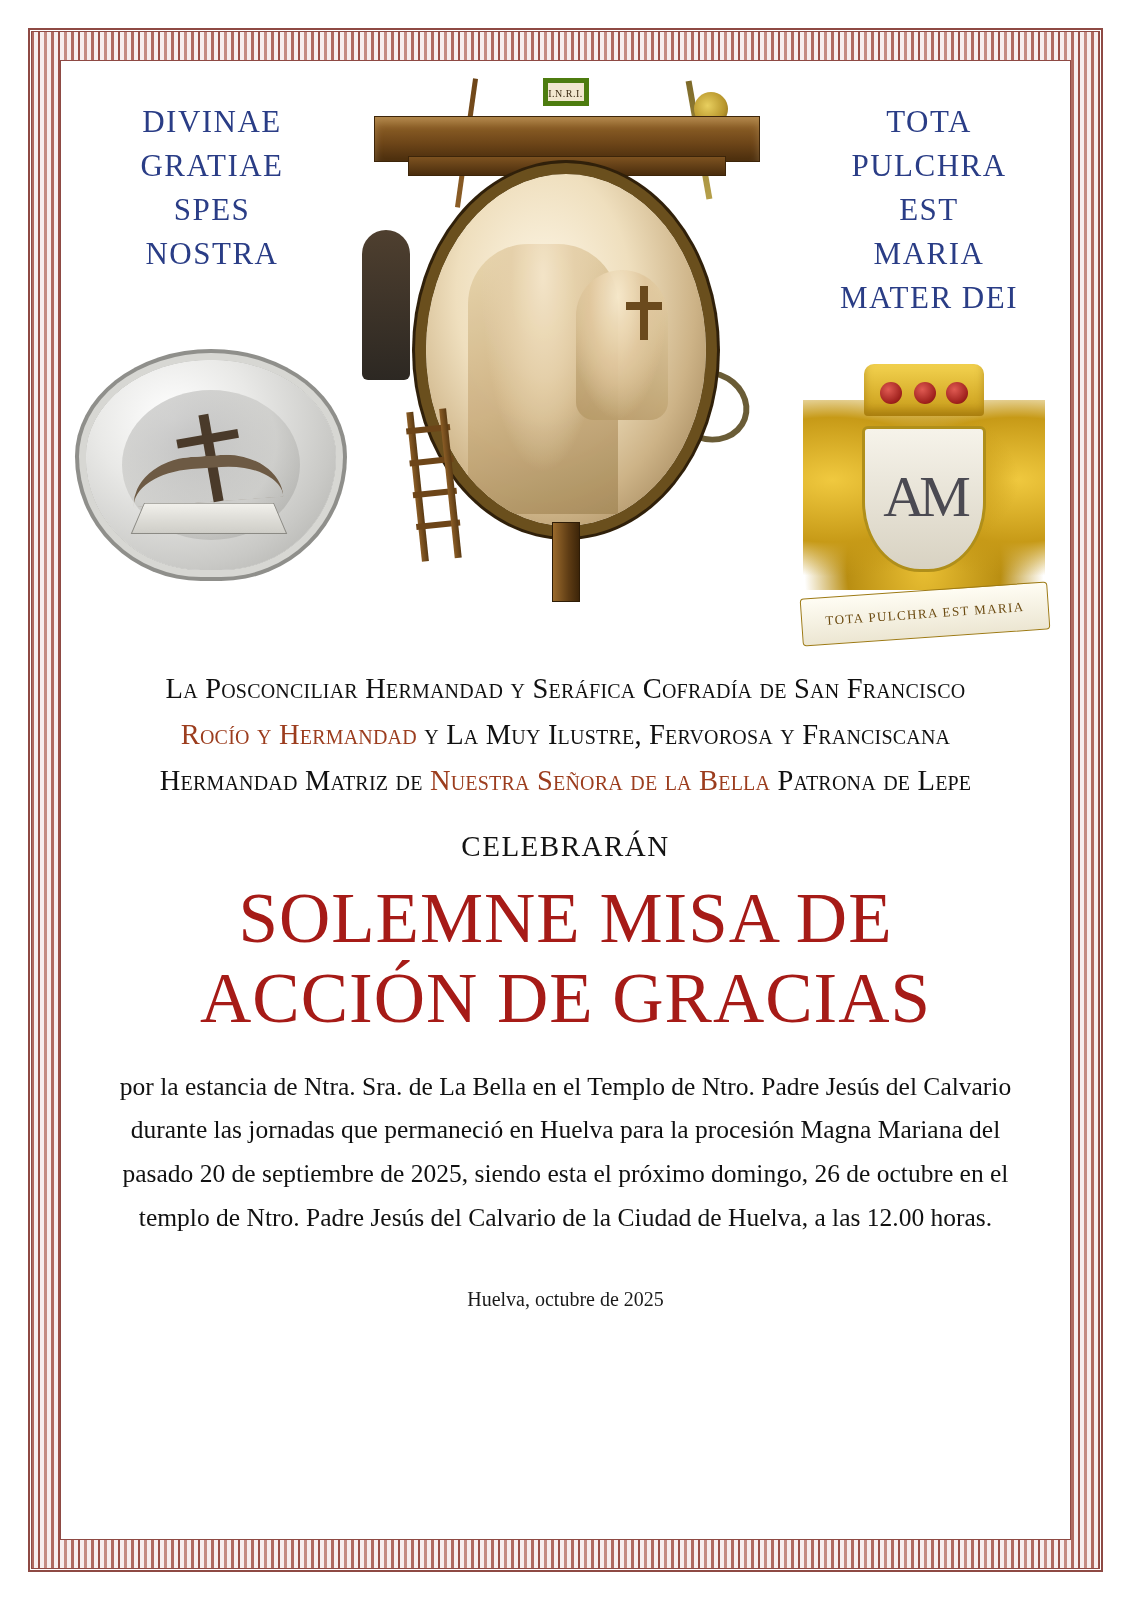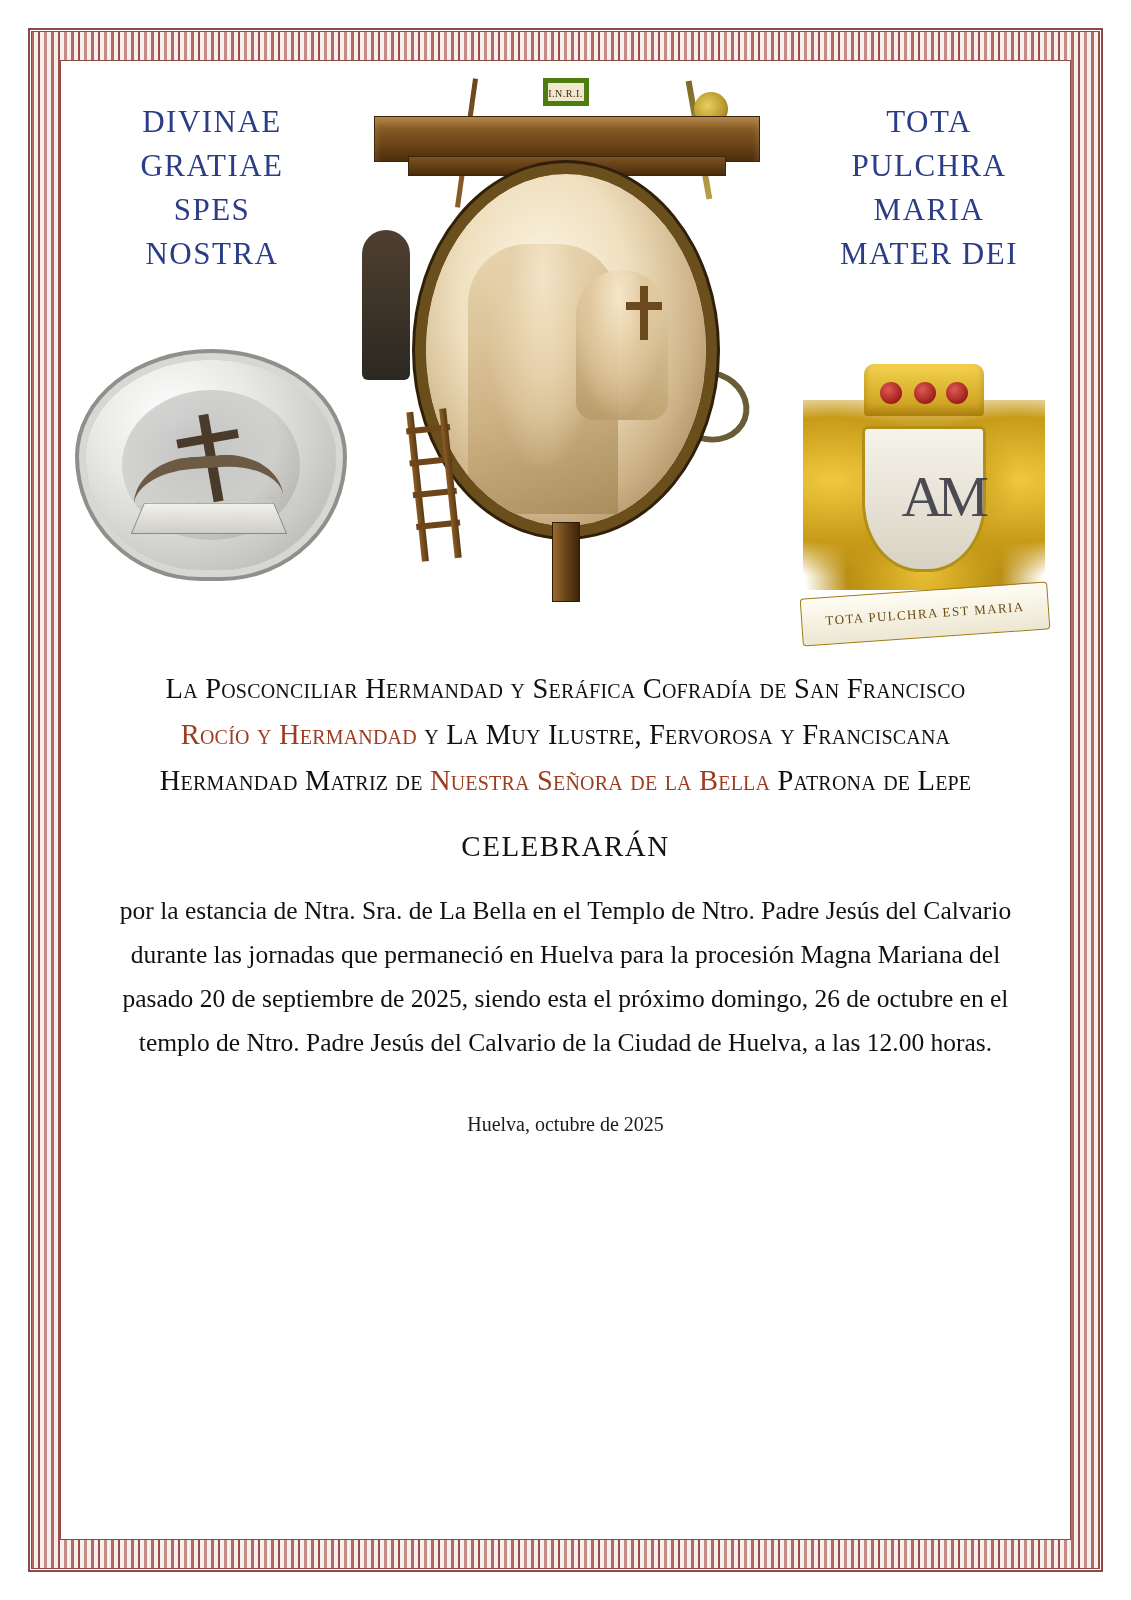--- a/index.html
+++ b/index.html
@@ -366,21 +366,20 @@
     transform: perspective(120px) rotateX(36deg);
   }
 
   
   .shield-right {
     position: absolute;
     right: 10px;
     top: 278px;
     width: 250px;
     height: 300px;
-    text-align: right;
   }
   .shield-right .crown {
     position: absolute;
     left: 50%;
     transform: translateX(-50%);
     top: 16px;
     width: 120px;
     height: 52px;
     background: linear-gradient(180deg,#f3d24f,#c79a17);
     border-radius: 10px 10px 4px 4px;
@@ -508,20 +507,21 @@
       <div class="motto motto-left">
         <div>DIVINAE</div>
         <div>GRATIAE</div>
         <div>SPES</div>
         <div>NOSTRA</div>
       </div>
 
       <div class="motto motto-right">
         <div>TOTA</div>
         <div>PULCHRA</div>
+        <div>EST</div>
         <div>MARIA</div>
         <div>MATER DEI</div>
       </div>
 
       <div class="central-art">
         <div class="inri">I.N.R.I.</div>
         <div class="spear"></div>
         <div class="palm"></div>
         <div class="flower"></div>
         <div class="crossbeam"></div>
@@ -576,19 +576,23 @@
       <div>
         <span class="rust">Rocío y Hermandad</span><span> y  La Muy Ilustre, Fervorosa y Franciscana</span>
       </div>
       <div>
         <span>Hermandad Matriz de </span><span class="rust">Nuestra Señora de la Bella</span><span> Patrona de Lepe</span>
       </div>
     </div>
 
     <div class="celebraran">CELEBRARÁN</div>
 
+    <div class="big-title">
+      <div>SOLEMNE MISA DE</div>
+      <div>ACCIÓN DE GRACIAS</div>
+    </div>
 
     <div class="body-text">por la estancia de Ntra. Sra. de La Bella en el Templo de Ntro. Padre Jesús del Calvario durante las jornadas que permaneció en Huelva para la procesión Magna Mariana del pasado 20 de septiembre de 2025, siendo esta el próximo domingo, 26 de octubre en el templo de Ntro. Padre Jesús del Calvario de  la Ciudad de Huelva, a las 12.00 horas.</div>
 
     <div class="place-date">Huelva, octubre de 2025</div>
 
   </div>
 </div>
 
 </body></html>

